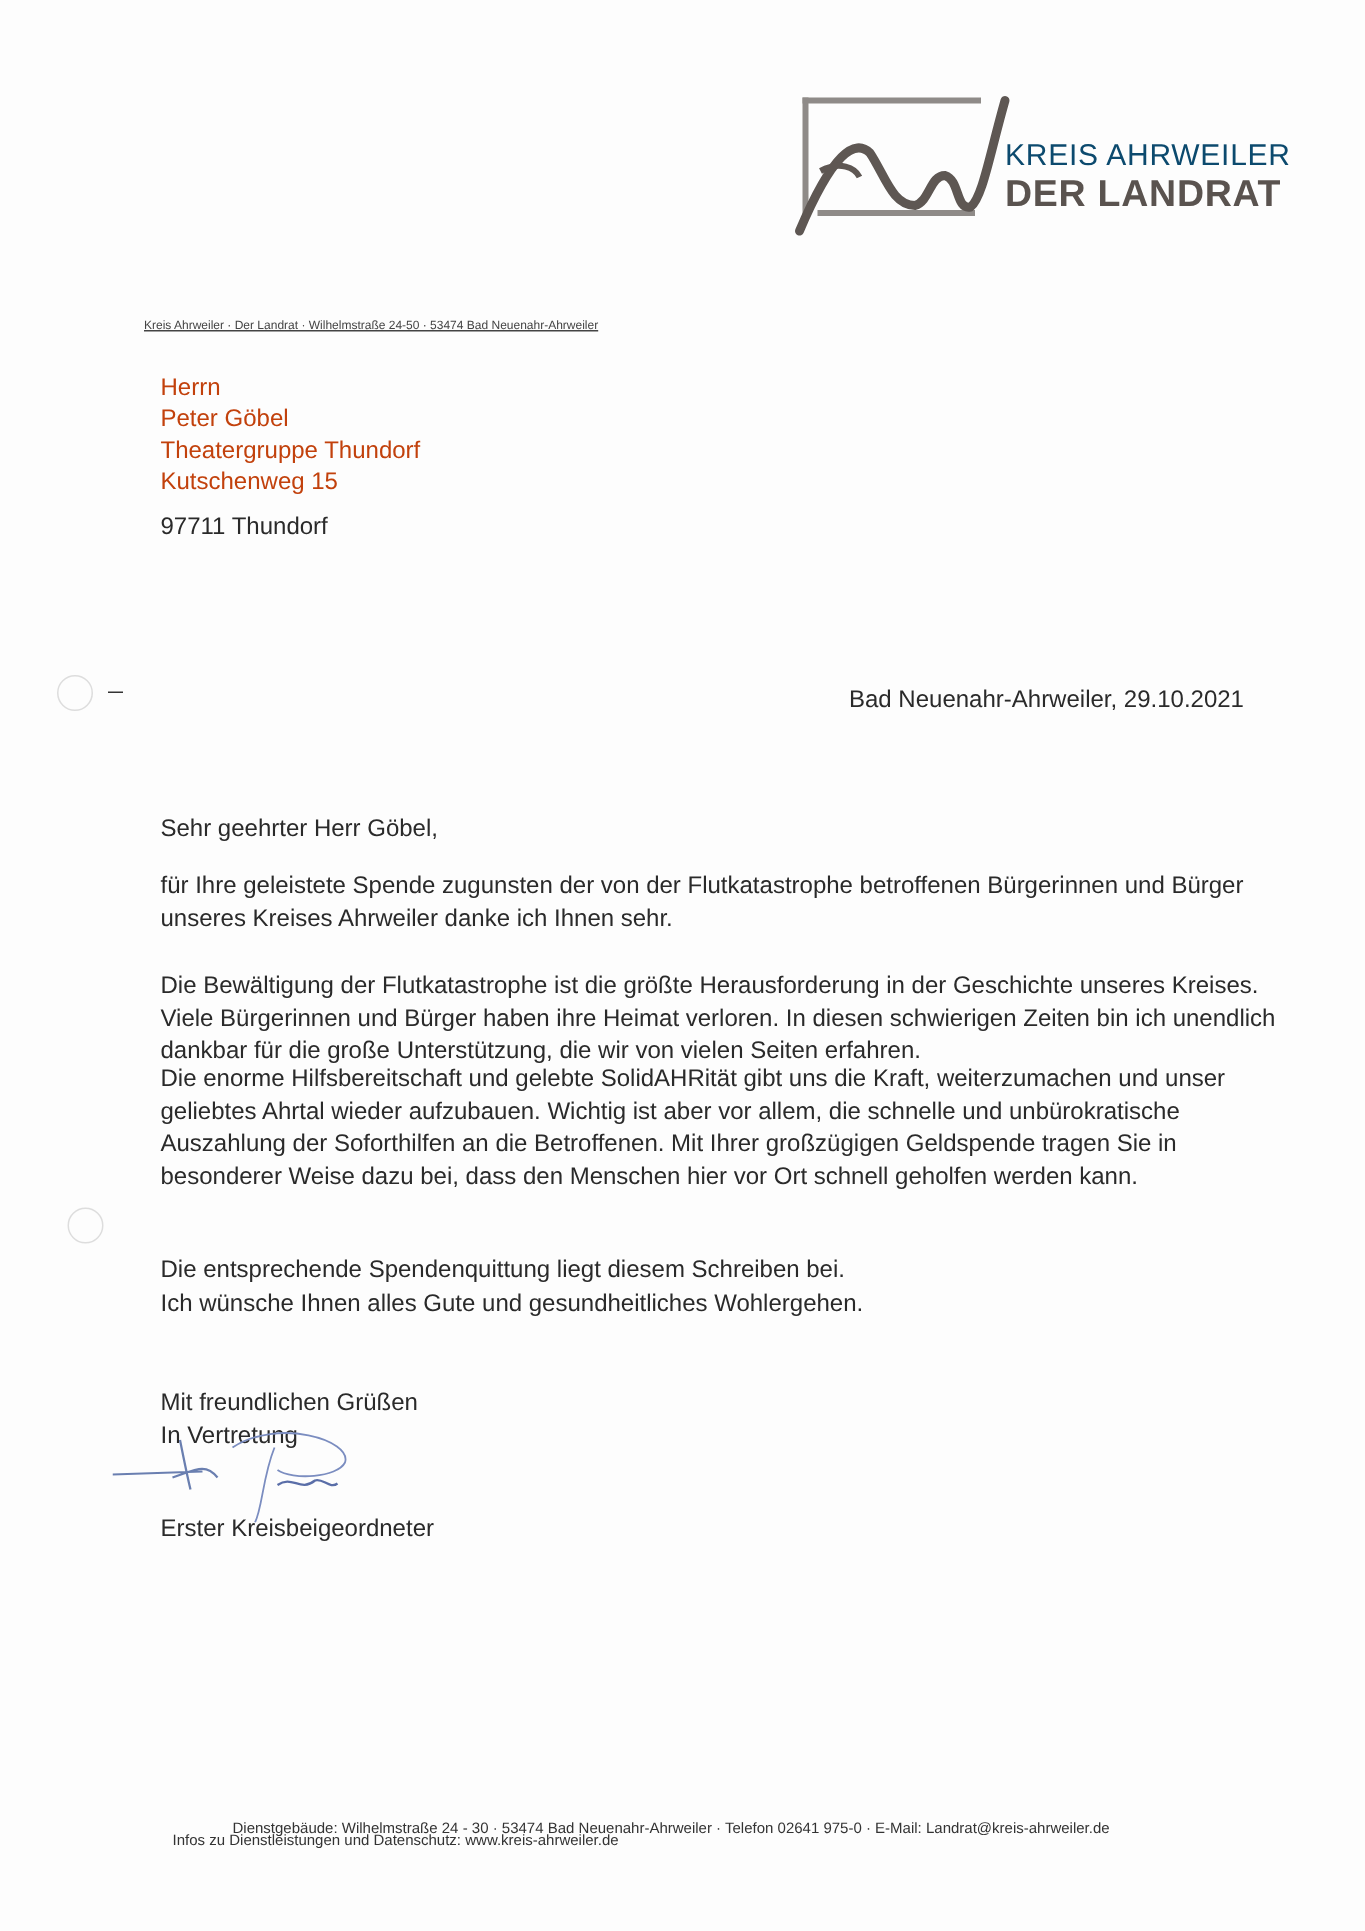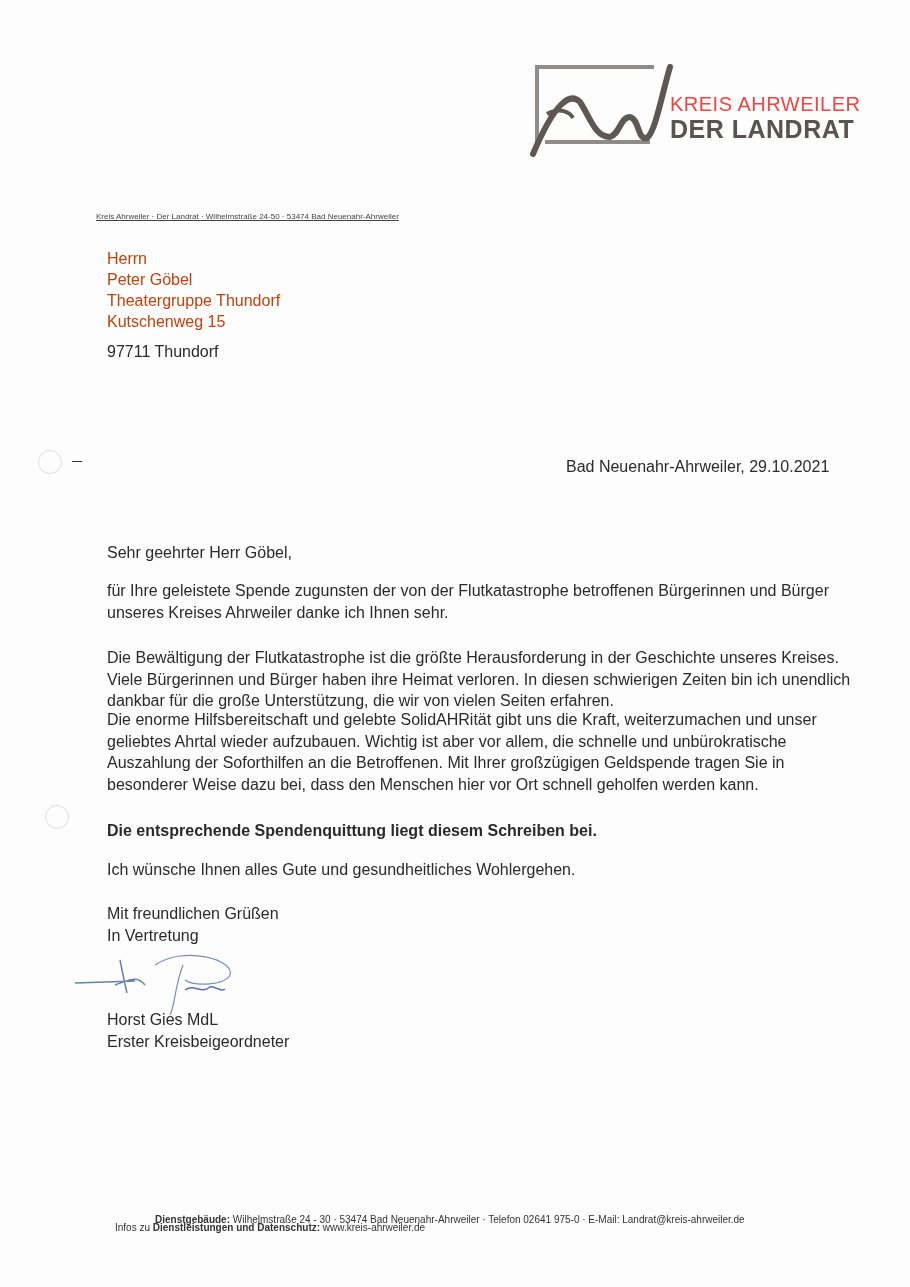--- a/index.html
+++ b/index.html
@@ -1,28 +1,28 @@
 <!DOCTYPE html>
 <html><head>
 <meta charset="utf-8">
 <style>
   html, body { margin:0; padding:0; }
   body { width:910px; height:1287px; background:#fdfdfd; position:relative; overflow:hidden;
          font-family:"Liberation Sans", sans-serif; color:#2a2a2a; }
   .abs { position:absolute; }
   .logo-box { left:535px; top:65px; width:115px; height:78px; border-top:4px solid #8f8b88; border-left:4px solid #8f8b88; }
   .logo-box2 { left:545px; top:140px; width:105px; border-bottom:4px solid #8f8b88; height:0; }
-  .logo-text1 { left:670px; top:93px; font-size:20px; color:#ef4444; letter-spacing:0.5px;text-align:center; }
+  .logo-text1 { left:670px; top:93px; font-size:20px; color:#0c4a6e; letter-spacing:0.5px;text-align:center; }
   .logo-text2 { left:670px; top:115px; font-size:25px; font-weight:bold; color:#5a534f; letter-spacing:0.5px;text-align:right; }
   .sender-line { left:96px; top:212px; font-size:8px; color:#444; text-decoration:underline; }
   .addr { left:107px; top:248px; font-size:16px; line-height:21px; color:#c2410c; }
   .city { left:107px; top:343px; font-size:16px; color:#2a2a2a; }
   .date { left:566px; top:458px; font-size:16px; color:#2a2a2a; }
   .para { left:107px; width:745px; font-size:16px; line-height:21.5px; color:#2a2a2a; }
-  .bold { font-weight:bold; }
+  .bold { font-weight:normal;margin-top:16px; }
   .footer { left:115px; font-size:10px; color:#333; }
   .punch { width:22px; height:22px; border-radius:50%; border:1px solid #ddd; }
   .sig-svg { left:75px; top:945px; }
 </style>
 </head>
 <body>
 
 <div class="abs logo-box"></div>
 <div class="abs logo-box2"></div>
 <svg class="abs" style="left:525px;top:62px;" width="150" height="100">
@@ -47,32 +47,31 @@
 <div class="abs punch" style="left:45px;top:805px;"></div>
 
 <div class="abs date">Bad Neuenahr-Ahrweiler, 29.10.2021</div>
 
 <div class="abs para" style="top:542px;">Sehr geehrter Herr Göbel,</div>
 <div class="abs para" style="top:580px;">für Ihre geleistete Spende zugunsten der von der Flutkatastrophe betroffenen Bürgerinnen und Bürger unseres Kreises Ahrweiler danke ich Ihnen sehr.</div>
 <div class="abs para" style="top:631px;margin-top:16px;">Die Bewältigung der Flutkatastrophe ist die größte Herausforderung in der Geschichte unseres Kreises. Viele Bürgerinnen und Bürger haben ihre Heimat verloren. In diesen schwierigen Zeiten bin ich unendlich dankbar für die große Unterstützung, die wir von vielen Seiten erfahren.</div>
 <div class="abs para" style="top:709px;">Die enorme Hilfsbereitschaft und gelebte SolidAHRität gibt uns die Kraft, weiterzumachen und unser geliebtes Ahrtal wieder aufzubauen. Wichtig ist aber vor allem, die schnelle und unbürokratische Auszahlung der Soforthilfen an die Betroffenen. Mit Ihrer großzügigen Geldspende tragen Sie in besonderer Weise dazu bei, dass den Menschen hier vor Ort schnell geholfen werden kann.</div>
 <div class="abs para bold" style="top:820px;">Die entsprechende Spendenquittung liegt diesem Schreiben bei.</div>
 <div class="abs para" style="top:859px;">Ich wünsche Ihnen alles Gute und gesundheitliches Wohlergehen.</div>
-<div class="abs para" style="top:903px;">
+<div class="abs para" style="top:925px;">
   <div>Mit freundlichen Grüßen</div>
   <div>In Vertretung</div>
 </div>
 
 <svg class="abs sig-svg" width="170" height="70">
   <path d="M0 38 L 60 36 M45 15 C 48 30, 50 40, 52 48 M40 40 C 55 35, 62 30, 70 40" stroke="#6a7fb0" stroke-width="1.5" fill="none"></path>
   <path d="M80 20 C 110 0, 160 15, 155 30 C 150 40, 120 42, 110 35 M108 20 C 100 40, 100 60, 95 70" stroke="#7b8dc0" stroke-width="1.2" fill="none"></path>
   <path d="M110 45 C 120 38, 125 50, 135 42 C 140 40, 145 48, 150 44" stroke="#5a6ea8" stroke-width="1.5" fill="none"></path>
 </svg>
 <div class="abs para" style="top:1009px;">
-  <div>Horst Gies MdL</div>
   <div>Erster Kreisbeigeordneter</div>
 </div>
 
 <div class="abs footer" style="top:1214px;padding-left:40px;">
   <span class="bold">Dienstgebäude:</span>
   <span>Wilhelmstraße 24 - 30 · 53474 Bad Neuenahr-Ahrweiler · Telefon 02641 975-0 · E-Mail: Landrat@kreis-ahrweiler.de</span>
 </div>
 <div class="abs footer" style="top:1222px;">
   <span>Infos zu</span>
   <span class="bold">Dienstleistungen und Datenschutz:</span>

